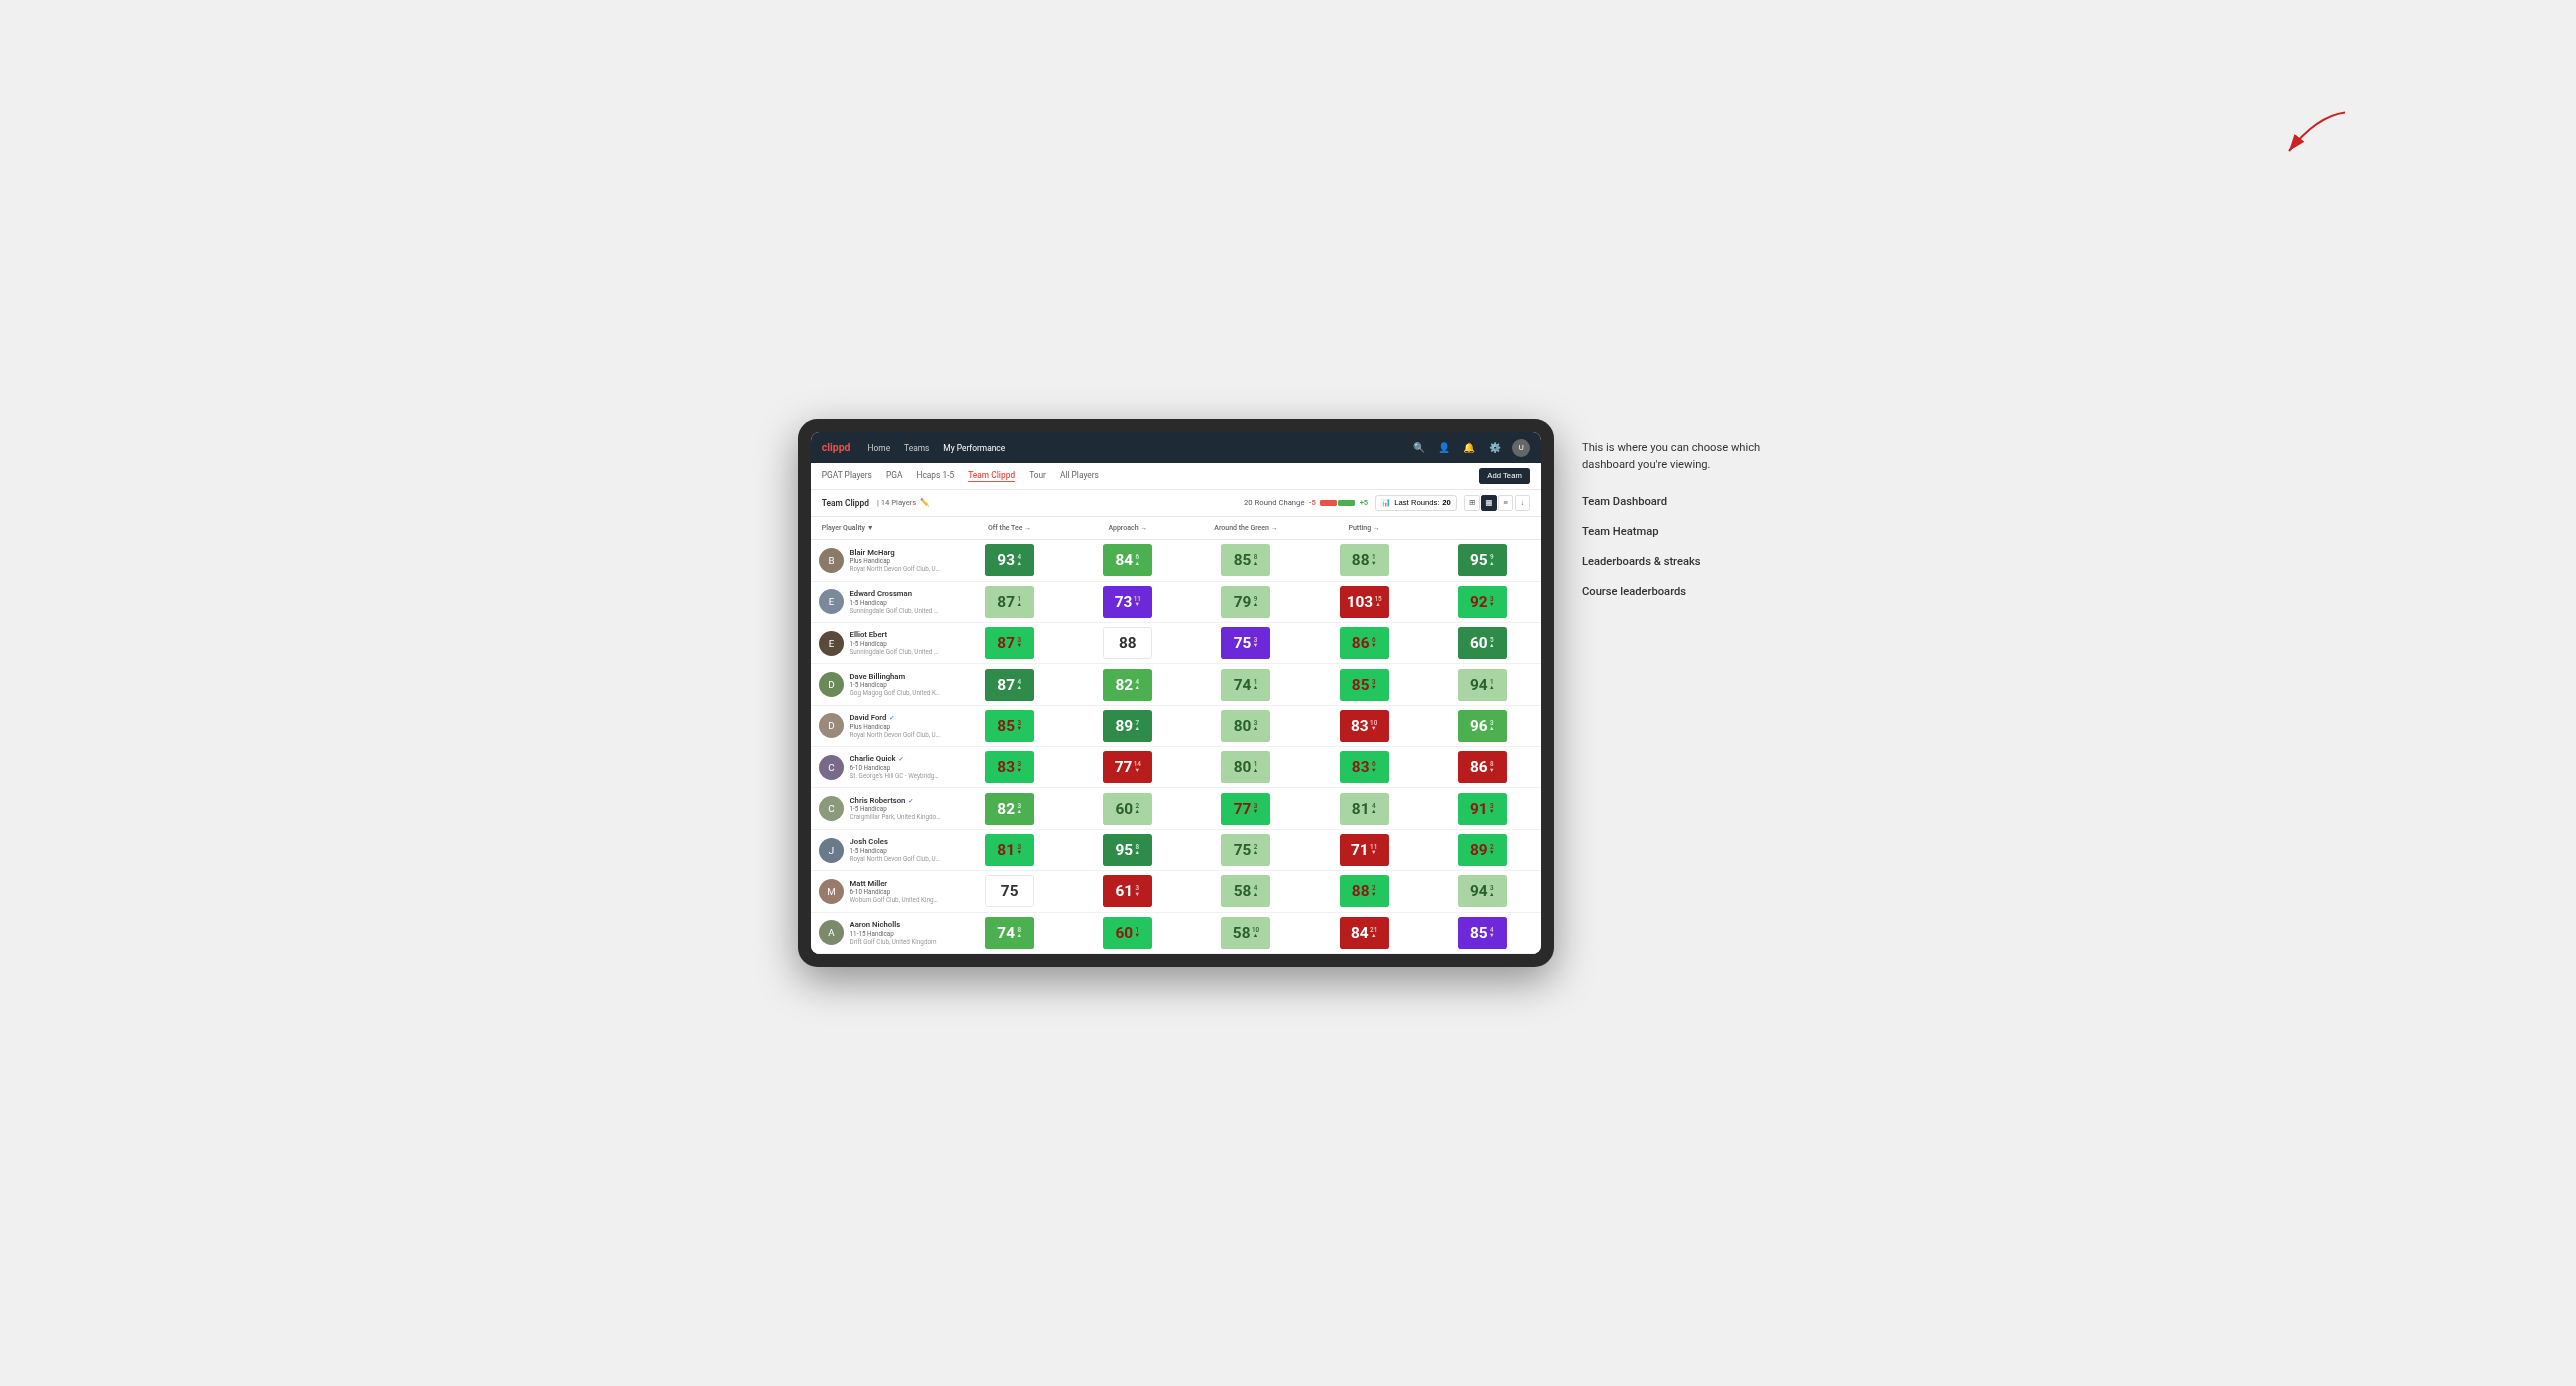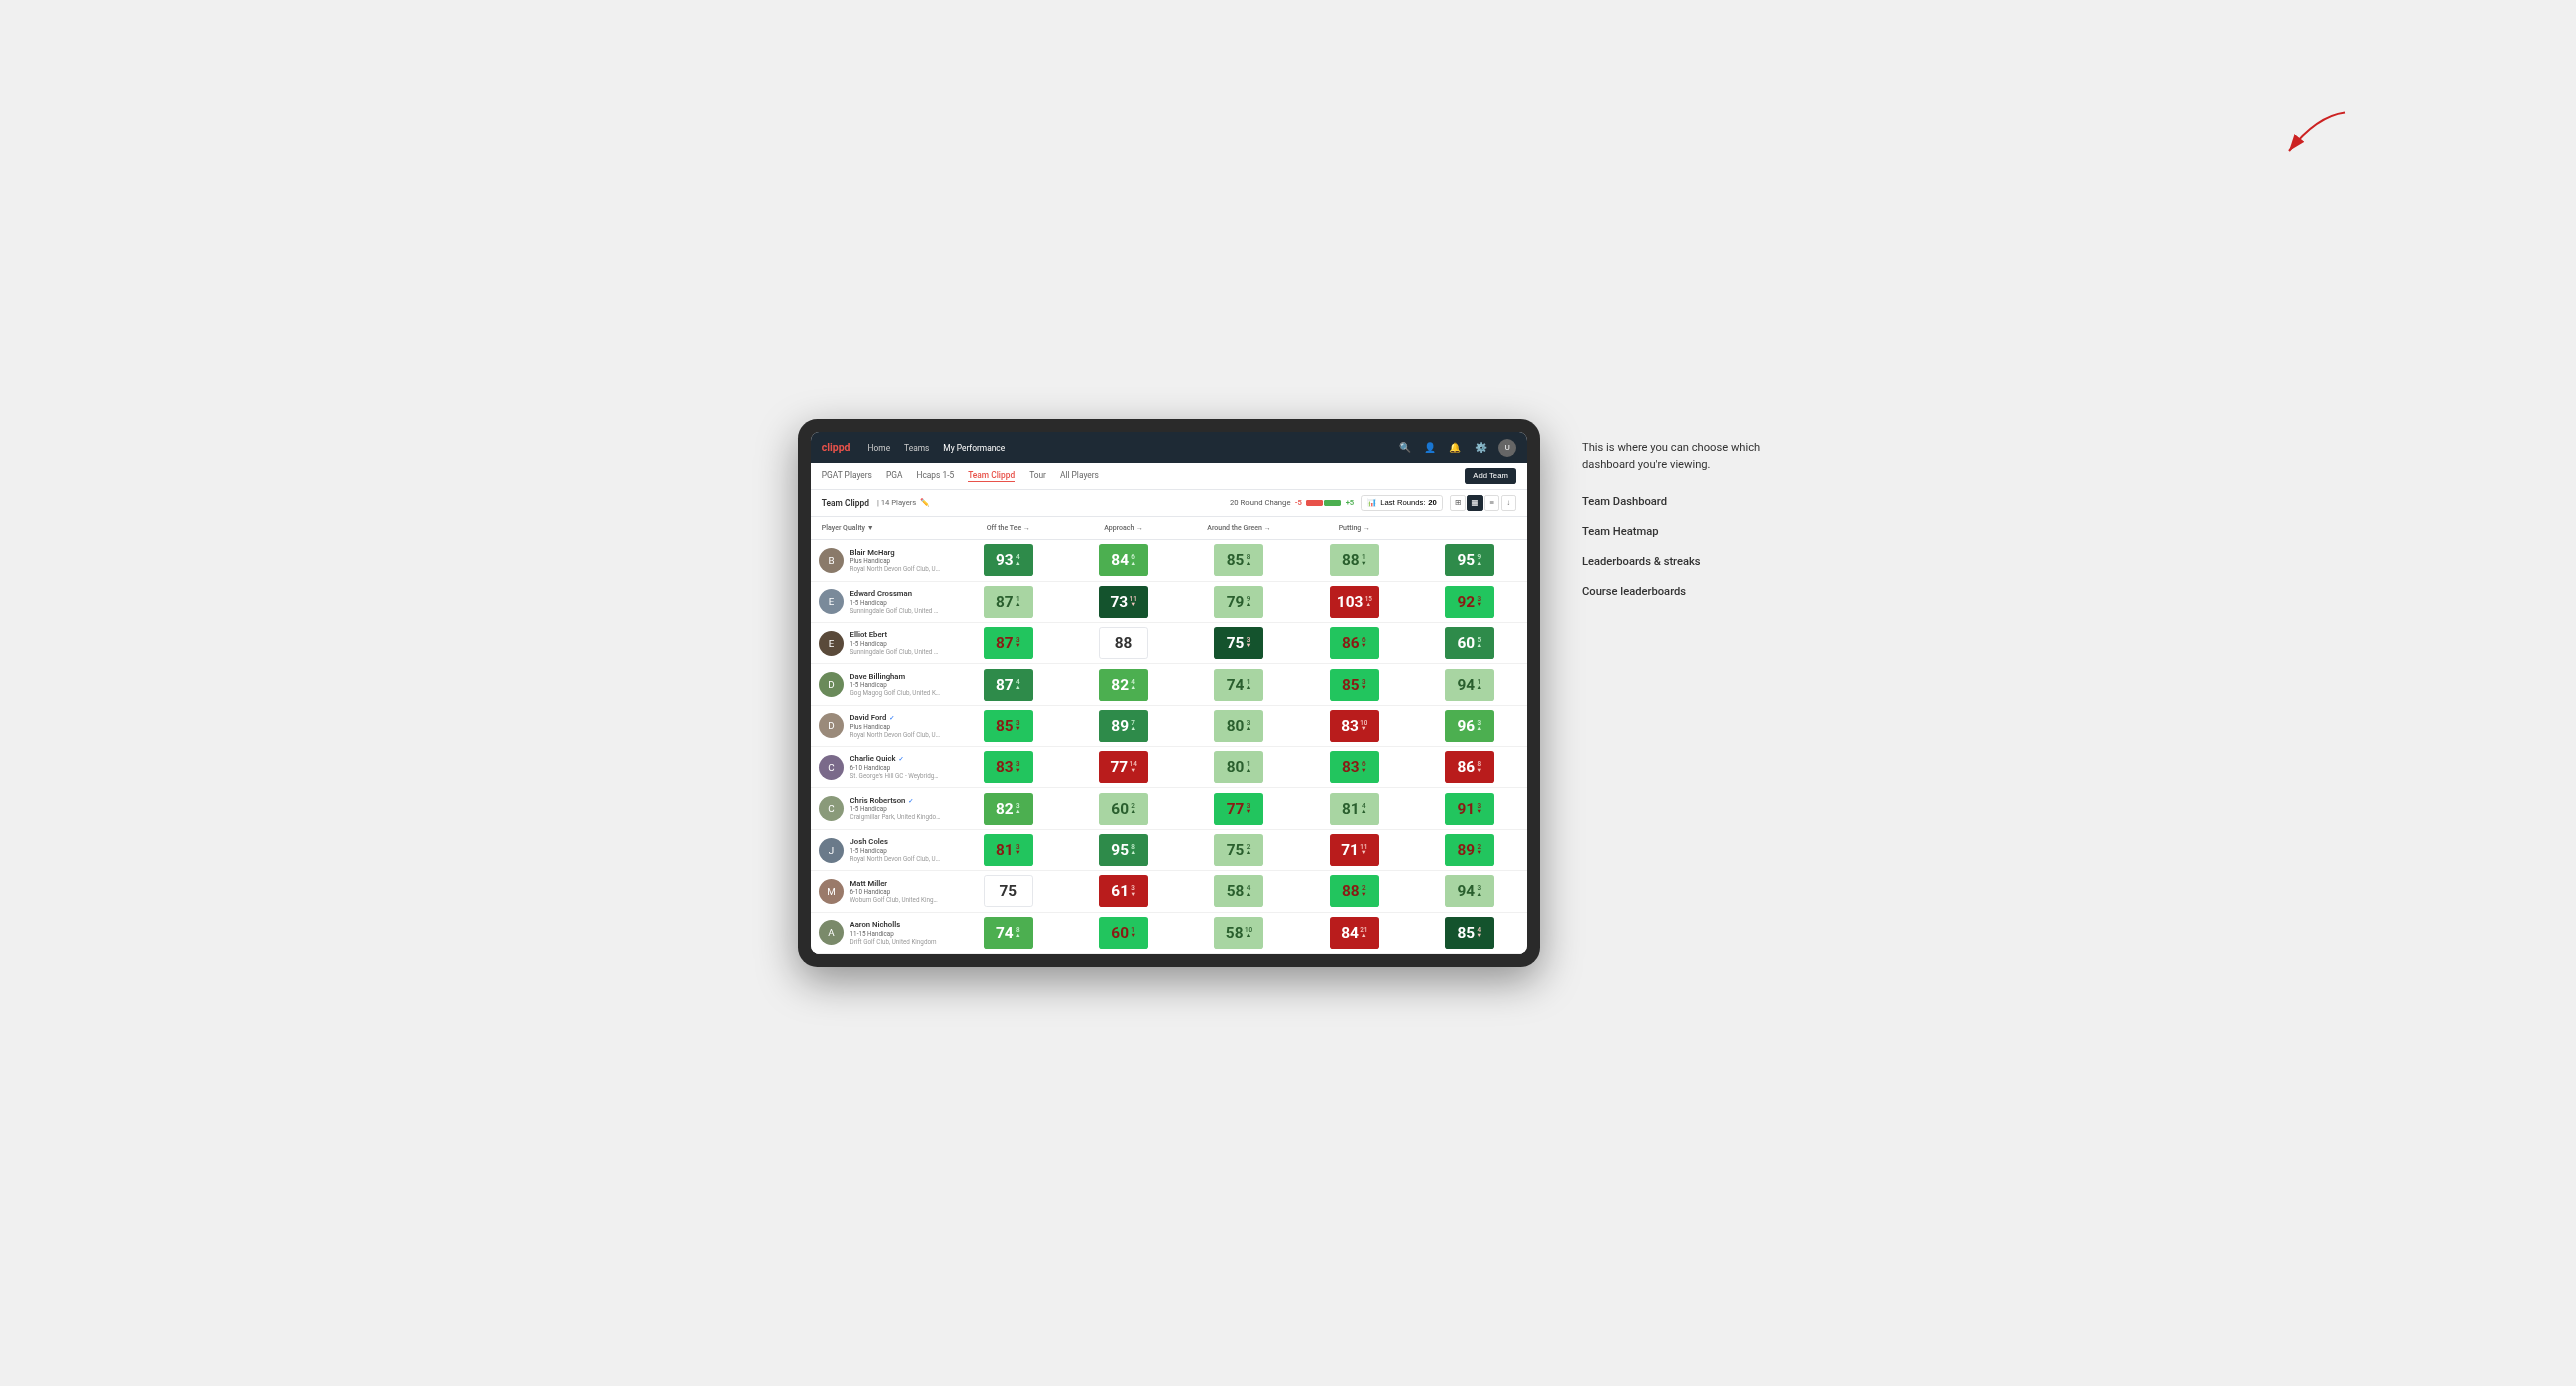--- a/index.html
+++ b/index.html
@@ -9,21 +9,21 @@
       display: flex;
       align-items: center;
       justify-content: center;
       min-height: 100vh;
       padding: 14px;
     }
 
     .page-wrapper {
       display: flex;
       align-items: flex-start;
-      gap: 42px;
+      gap: 28px;
       width: 100%;
       max-width: 980px;
     }
 
     
     .tablet-frame {
       background: #2a2a2a;
       border-radius: 19.6px;
       padding: 12.6px;
       box-shadow: 0 14px 42px rgba(0,0,0,0.4);
@@ -366,21 +366,21 @@
     .bg-green-med .score-change { color: #d4f5d8; }
 
     .bg-green-light { background: #a8d5a2; }
     .bg-green-light .score-num { color: #2a5f2e; }
     .bg-green-light .score-change { color: #2a5f2e; }
 
     .bg-red-dark { background: #b91c1c; }
     .bg-red-dark .score-num { color: #fff; }
     .bg-red-dark .score-change { color: #f5c6c0; }
 
-    .bg-red-med { background: #14532d; }
+    .bg-red-med { background: #6d28d9; }
     .bg-red-med .score-num { color: #fff; }
     .bg-red-med .score-change { color: #f5c6c0; }
 
     .bg-red-light { background: #22c55e; }
     .bg-red-light .score-num { color: #8b1a14; }
     .bg-red-light .score-change { color: #8b1a14; }
 
     .bg-white { background: #fff; border: 0.7px solid #e5e7eb; }
     .bg-white .score-num { color: #333; }
 

